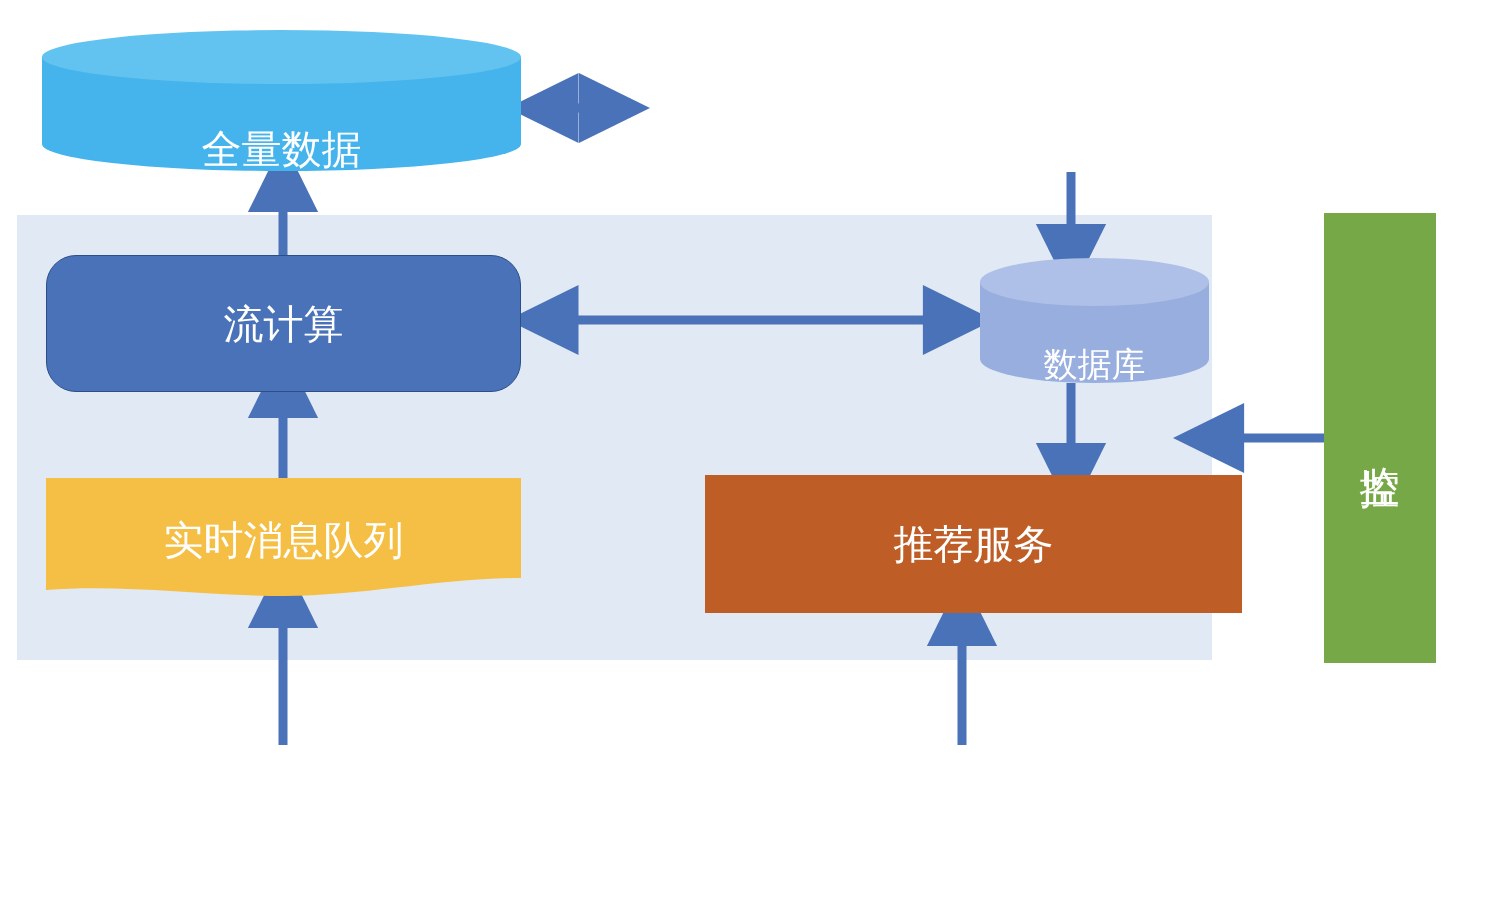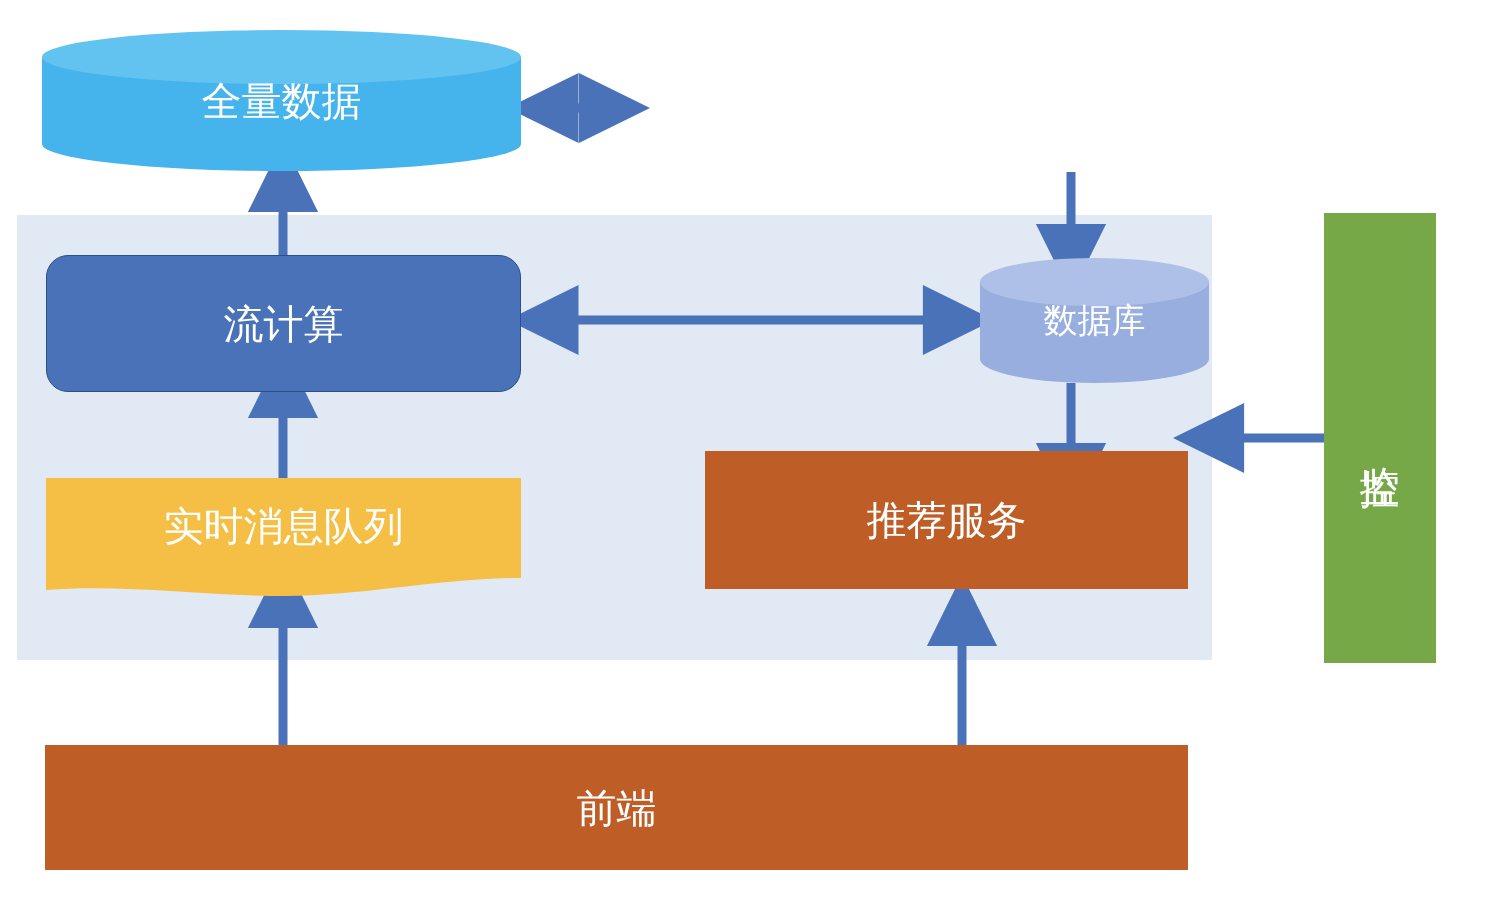--- a/index.html
+++ b/index.html
@@ -67,21 +67,21 @@
     top: 0;
     bottom: 0;
   }
   .cyl .cyl-label {
     position: absolute;
     left: 0;
     right: 0;
     top: 0;
     bottom: 0;
     display: flex;
-    align-items: center;
+    align-items: flex-end;
     justify-content: center;
   }
   
   .vlabel {
     writing-mode: vertical-rl;
     text-orientation: upright;
     letter-spacing: 4px;
   }
   
   #arrows {
@@ -151,49 +151,46 @@
     <svg class="cyl-body" viewBox="0 0 479 141" preserveAspectRatio="none">
       <path d="M0,27 L0,114 A239.5,27 0 0 0 479,114 L479,27 Z" fill="#45b4ec"></path>
       <ellipse cx="239.5" cy="27" rx="239.5" ry="27" fill="#62c3f0"></ellipse>
     </svg>
     <div class="cyl-label">
       <span class="node-label">全量数据</span>
     </div>
   </div>
 
 
-  <div class="box rounded" style="left:46px; top:255px; width:475px; height:137px;">
+  <div class="box rounded" style="left:46px; top:255px; width:475px; height:137px;border-radius:30px;">
     <span class="node-label">流计算</span>
   </div>
 
   <div class="cyl" style="left:956px; top:258px; width:229px; height:125px;margin-left:24px;">
     <svg class="cyl-body" viewBox="0 0 229 125" preserveAspectRatio="none">
       <path d="M0,24 L0,101 A114.5,24 0 0 0 229,101 L229,24 Z" fill="#97aede"></path>
       <ellipse cx="114.5" cy="24" rx="114.5" ry="24" fill="#aec0e7"></ellipse>
     </svg>
     <div class="cyl-label">
       <span class="node-label" style="font-size:34px;">数据库</span>
     </div>
   </div>
 
   <div class="cyl" style="left:46px; top:478px; width:475px; height:124px;">
     <svg class="cyl-body" viewBox="0 0 475 124" preserveAspectRatio="none">
       <path d="M0,0 L475,0 L475,100 C396,100 317,118 238,118
                C159,118 79,106 0,112 Z" fill="#f5bf45"></path>
     </svg>
-    <div class="cyl-label" style="align-items:flex-start; padding-top:26px;">
+    <div class="cyl-label" style="align-items:flex-start; padding-top:40px;">
       <span class="node-label">实时消息队列</span>
     </div>
   </div>
 
-  <div class="box rect" style="left:705px; top:451px; width:483px; height:138px;">
+  <div class="box rect" style="left:705px; top:475px; width:537px; height:138px;">
     <span class="node-label">推荐服务</span>
   </div>
 
-  <div class="box rect" style="left:45px; top:745px; width:1143px; height:125px;">
-    <span class="node-label">前端</span>
-  </div>
 
   <div class="box green" style="left:1324px; top:213px; width:112px; height:450px;">
     <span class="node-label vlabel">监控</span>
   </div>
 
 </div>
 
 </body></html>

